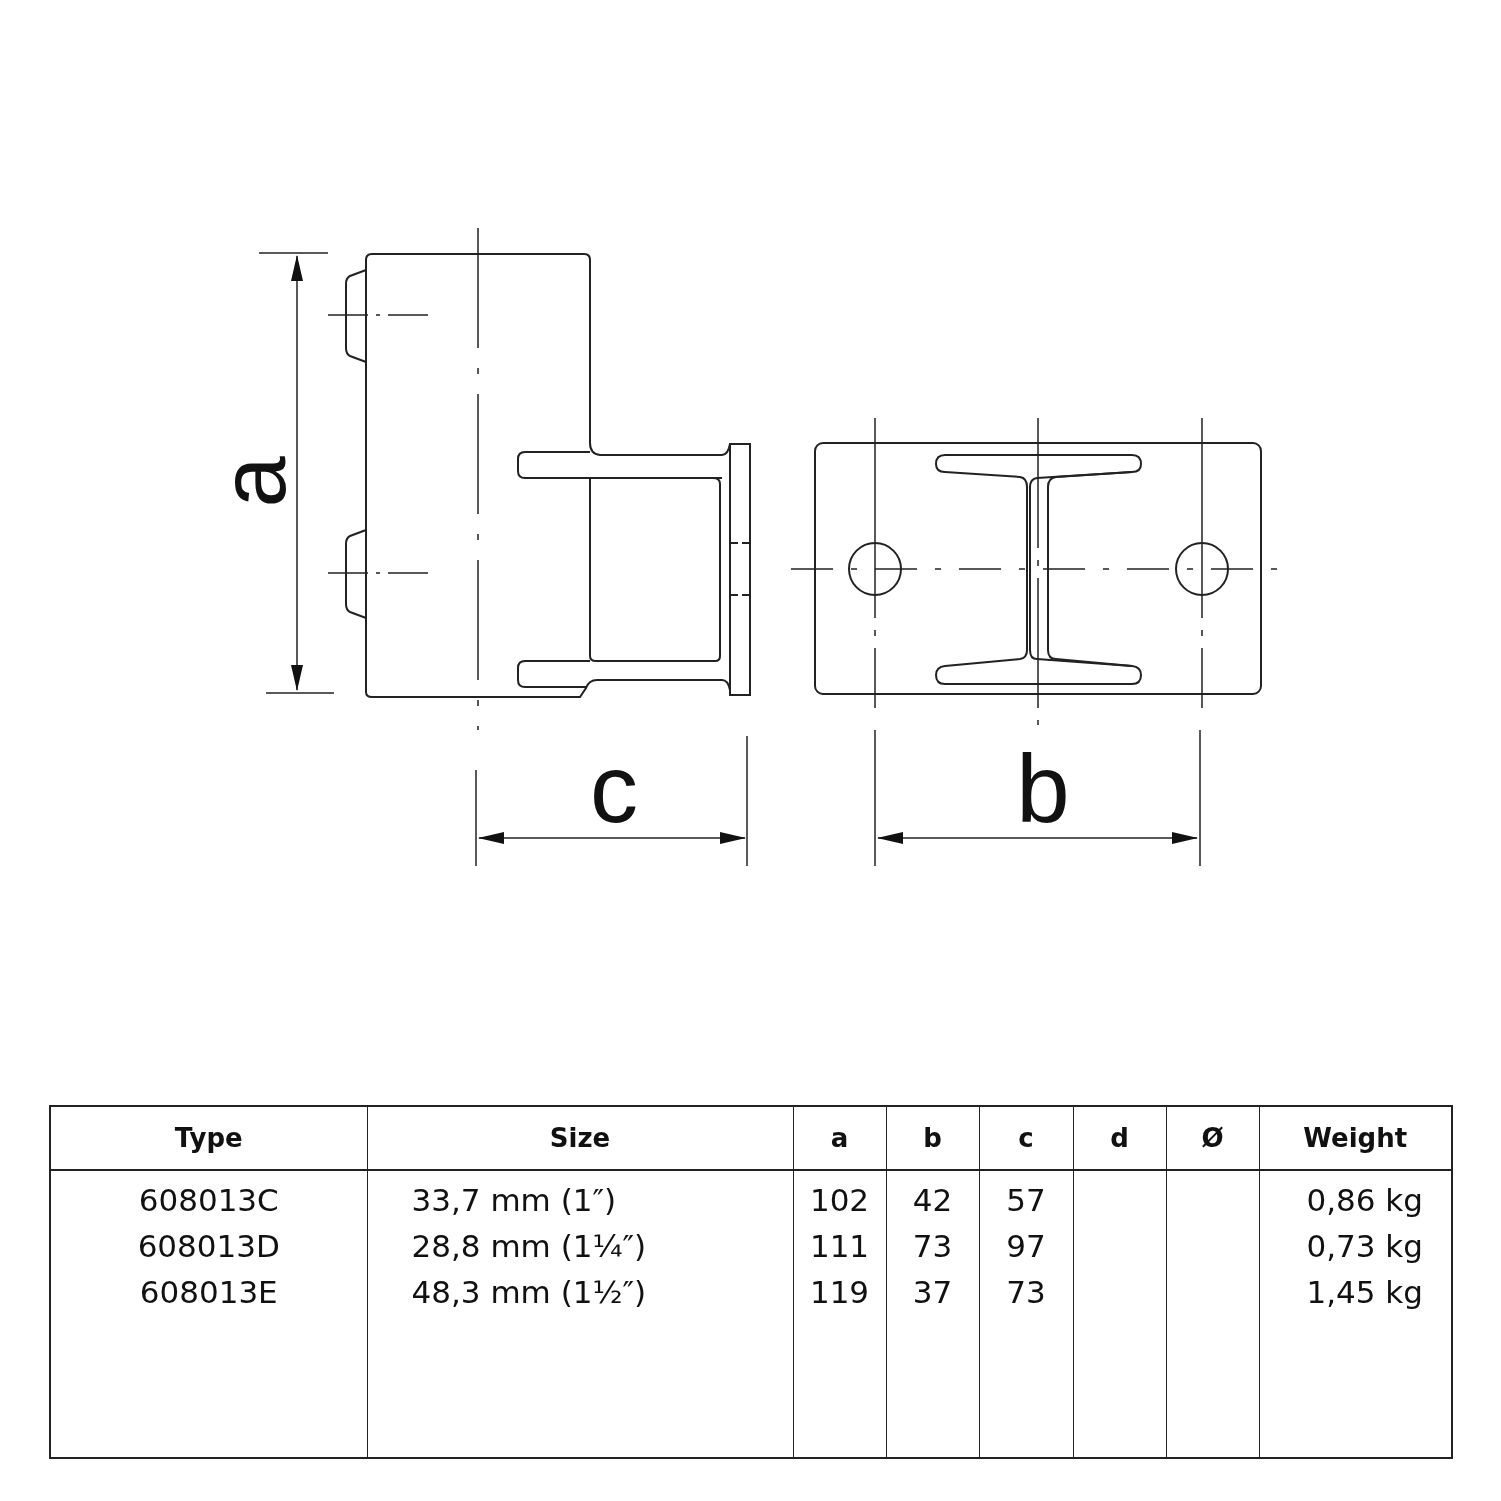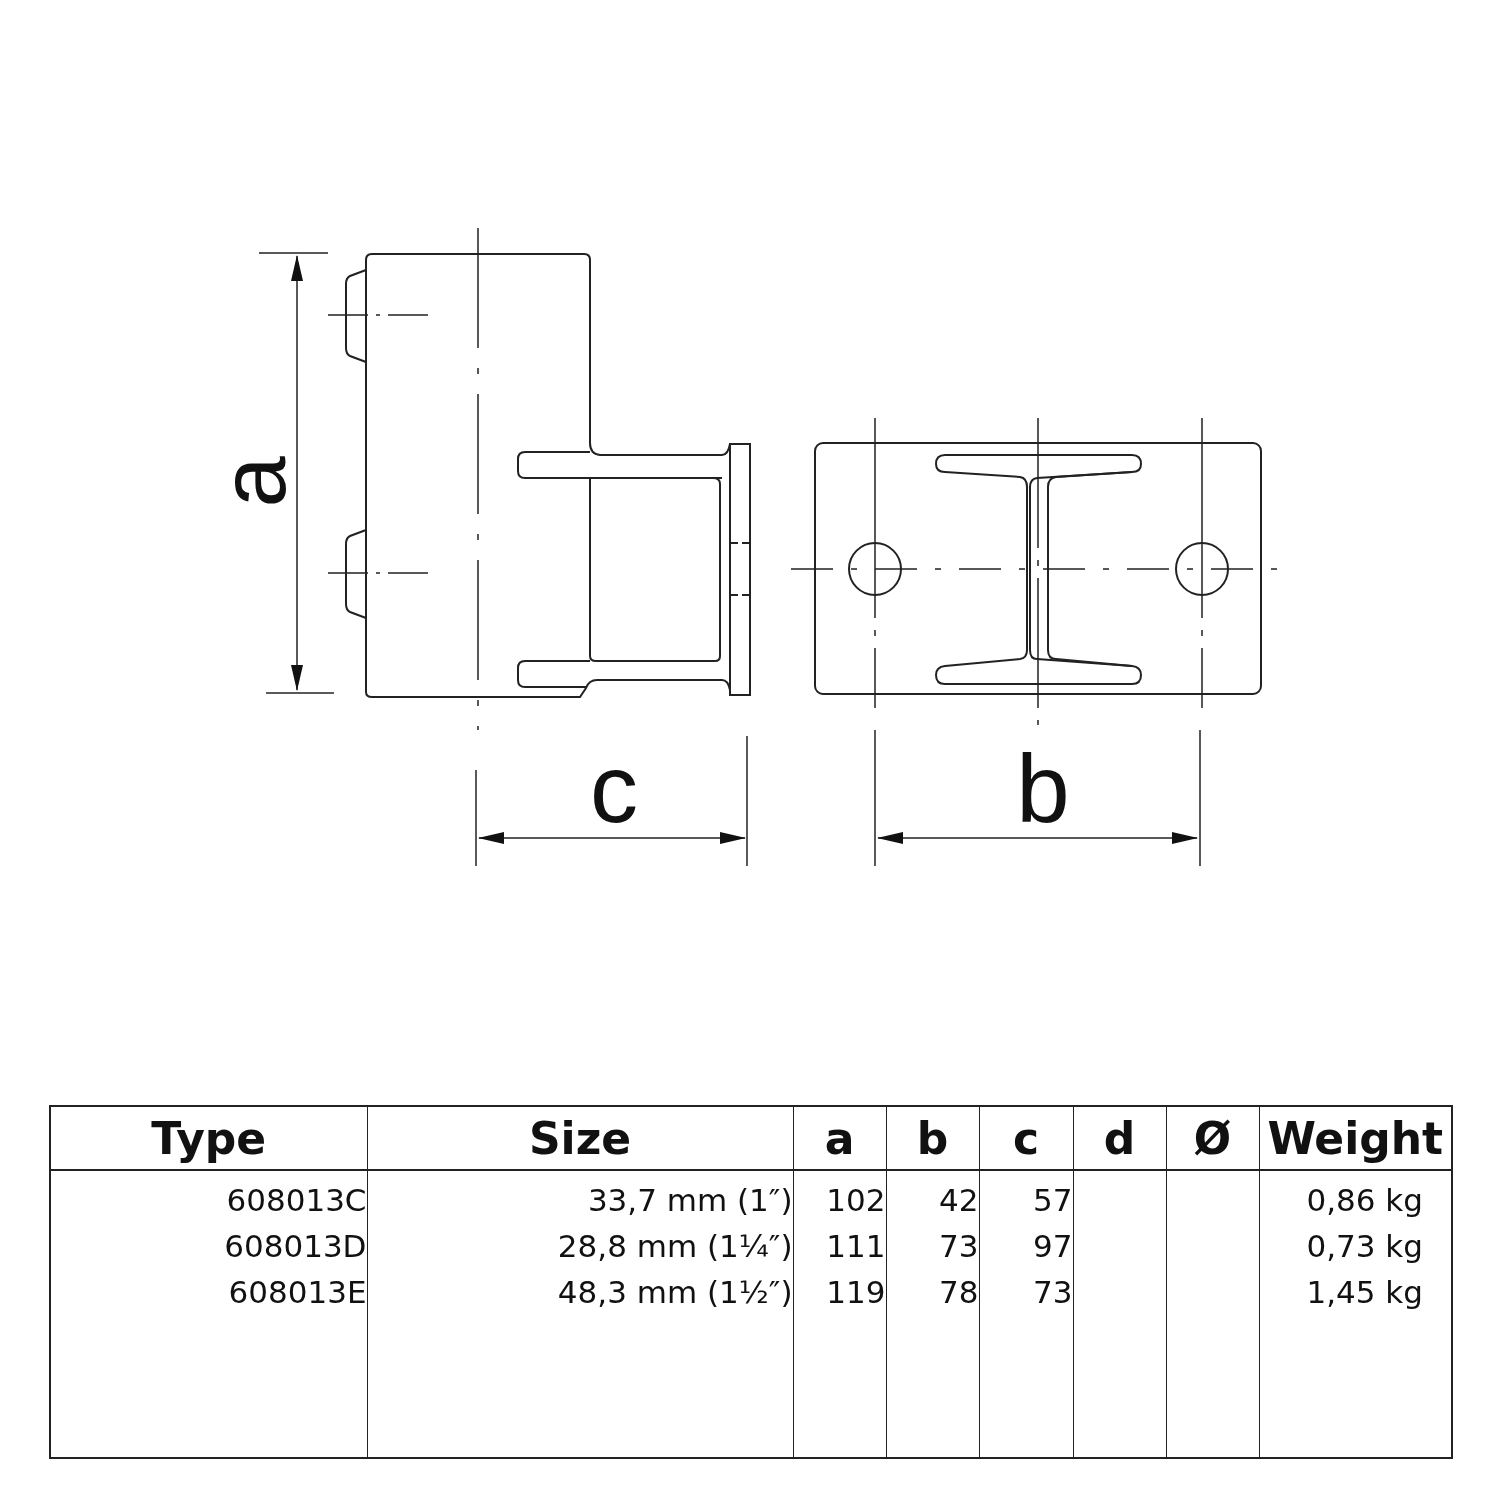--- a/index.html
+++ b/index.html
@@ -1,27 +1,27 @@
 <!DOCTYPE html>
 <html><head>
 <meta charset="utf-8">
 <style>
   html, body { margin: 0; padding: 0; background: #ffffff; }
   body { width: 1501px; height: 1501px; position: relative; overflow: hidden; font-family: "DejaVu Sans", sans-serif; color: #111; }
   #drawing { position: absolute; left: 0; top: 0; }
   .dimlabel { font-family: "Liberation Sans", sans-serif; fill: #111; }
   table.spec { position: absolute; left: 49px; top: 1105px; width: 1402px; height: 354px; border-collapse: collapse; table-layout: fixed; border: 2px solid #222; }
-  table.spec th { height: 62px; font-weight: bold; font-size: 44px; text-align: center; border-left: 1.5px solid #222; border-bottom: 2px solid #222; padding: 0; }
+  table.spec th { height: 62px; font-weight: bold; font-size: 26px; text-align: center; border-left: 1.5px solid #222; border-bottom: 2px solid #222; padding: 0; }
   table.spec td { border-left: 1.5px solid #222; vertical-align: top; padding: 6px 0 0 0; font-size: 31px; line-height: 46px; }
   table.spec th:first-child, table.spec td:first-child { border-left: none; }
   .col-type { text-align: center; }
   .col-size { text-align: left; padding-left: 44px !important; }
   .col-num { text-align: center; margin-left: 14px; }
   .col-weight { text-align: right; padding-right: 28px !important; }
-  .line { display: block; white-space: nowrap; text-align: right; }
+  .line { display: block; white-space: nowrap; }
 </style>
 </head>
 <body>
 
 <svg id="drawing" width="1501" height="1050" viewBox="0 0 1501 1050" xmlns="http://www.w3.org/2000/svg">
   <defs>
     <marker id="arr" markerWidth="26" markerHeight="12" refX="25" refY="6" orient="auto-start-reverse" markerUnits="userSpaceOnUse">
       <path d="M0,0 L26,6 L0,12 Z" fill="#111"></path>
     </marker>
   </defs>
@@ -131,21 +131,21 @@
         <span class="line">48,3 mm (1½″)</span>
       </td>
       <td class="col-num">
         <span class="line">102</span>
         <span class="line">111</span>
         <span class="line">119</span>
       </td>
       <td class="col-num">
         <span class="line">42</span>
         <span class="line">73</span>
-        <span class="line">78</span>
+        <span class="line">37</span>
       </td>
       <td class="col-num">
         <span class="line">57</span>
         <span class="line">97</span>
         <span class="line">73</span>
       </td>
       <td class="col-num"></td>
       <td class="col-num"></td>
       <td class="col-weight">
         <span class="line">0,86 kg</span>

